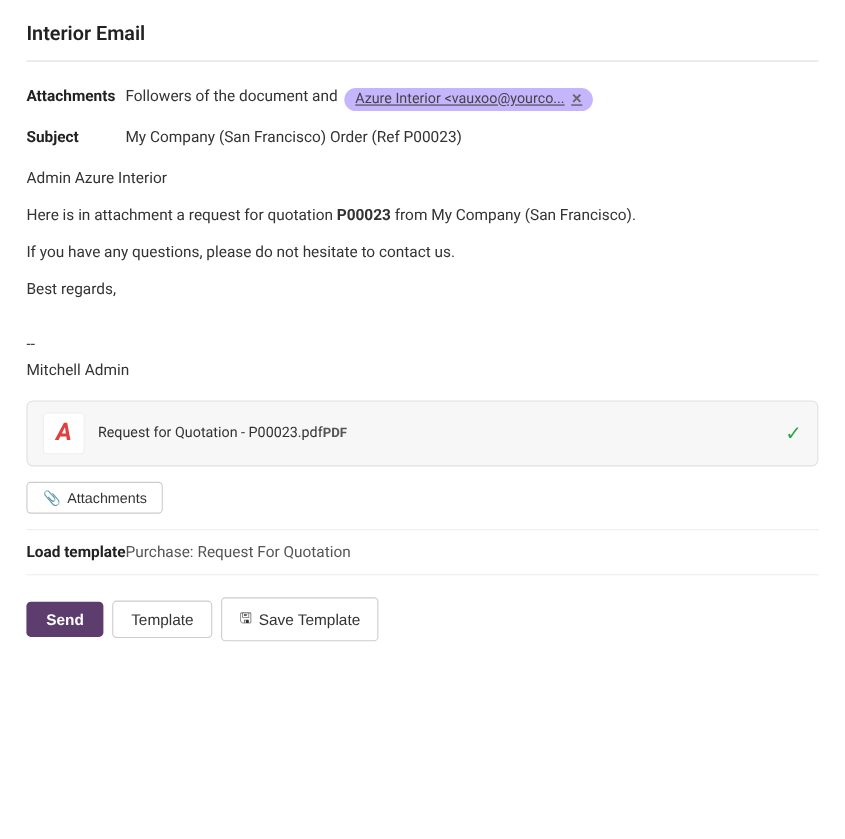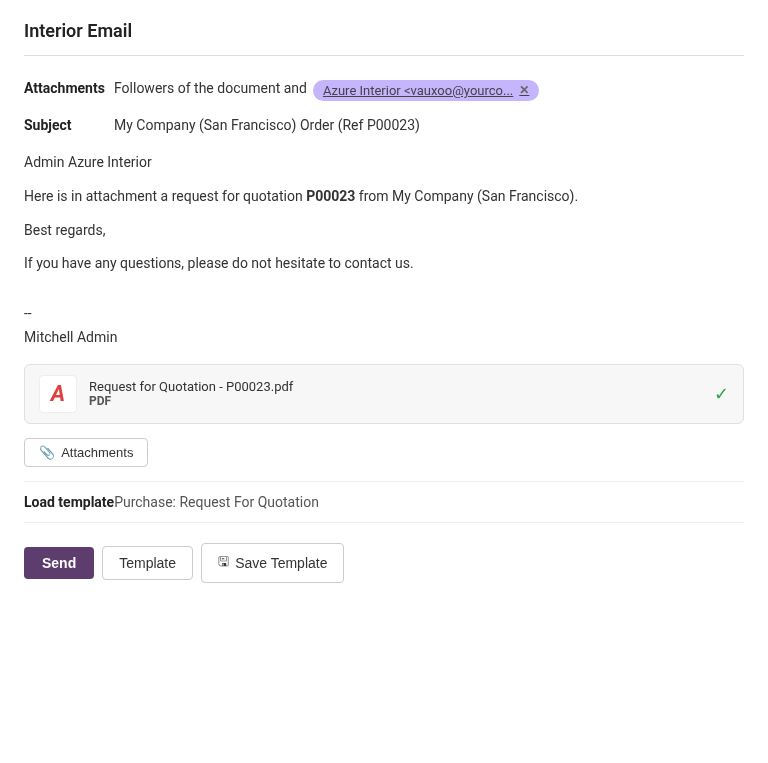--- a/index.html
+++ b/index.html
@@ -137,21 +137,21 @@
     .pdf-icon-inner {
       color: #e04040;
       font-size: 22px;
       font-weight: bold;
       font-style: italic;
       line-height: 1;
     }
 
     .attachment-info {
       display: flex;
-      flex-direction: column;
+      flex-direction: row;
     }
 
     .attachment-name {
       font-size: 13px;
       color: #333;
     }
 
     .attachment-type {
       font-size: 12px;
       font-weight: 700;
@@ -278,23 +278,23 @@
   </div>
 
   
   <div class="email-body">
     <p>Admin Azure Interior</p>
 
     <p>
       <span>Here is in attachment a request for quotation </span><span class="bold">P00023</span><span> from My Company (San Francisco).</span>
     </p>
 
+    <p>If you have any questions, please do not hesitate to contact us.</p>
+
     <p>Best regards,</p>
-
-    <p>If you have any questions, please do not hesitate to contact us.</p>
   </div>
 
   <div class="email-signature">
     <p>--</p>
     <p>Mitchell Admin</p>
   </div>
 
   
   <div class="attachment-section">
     <div class="attachment-left">

